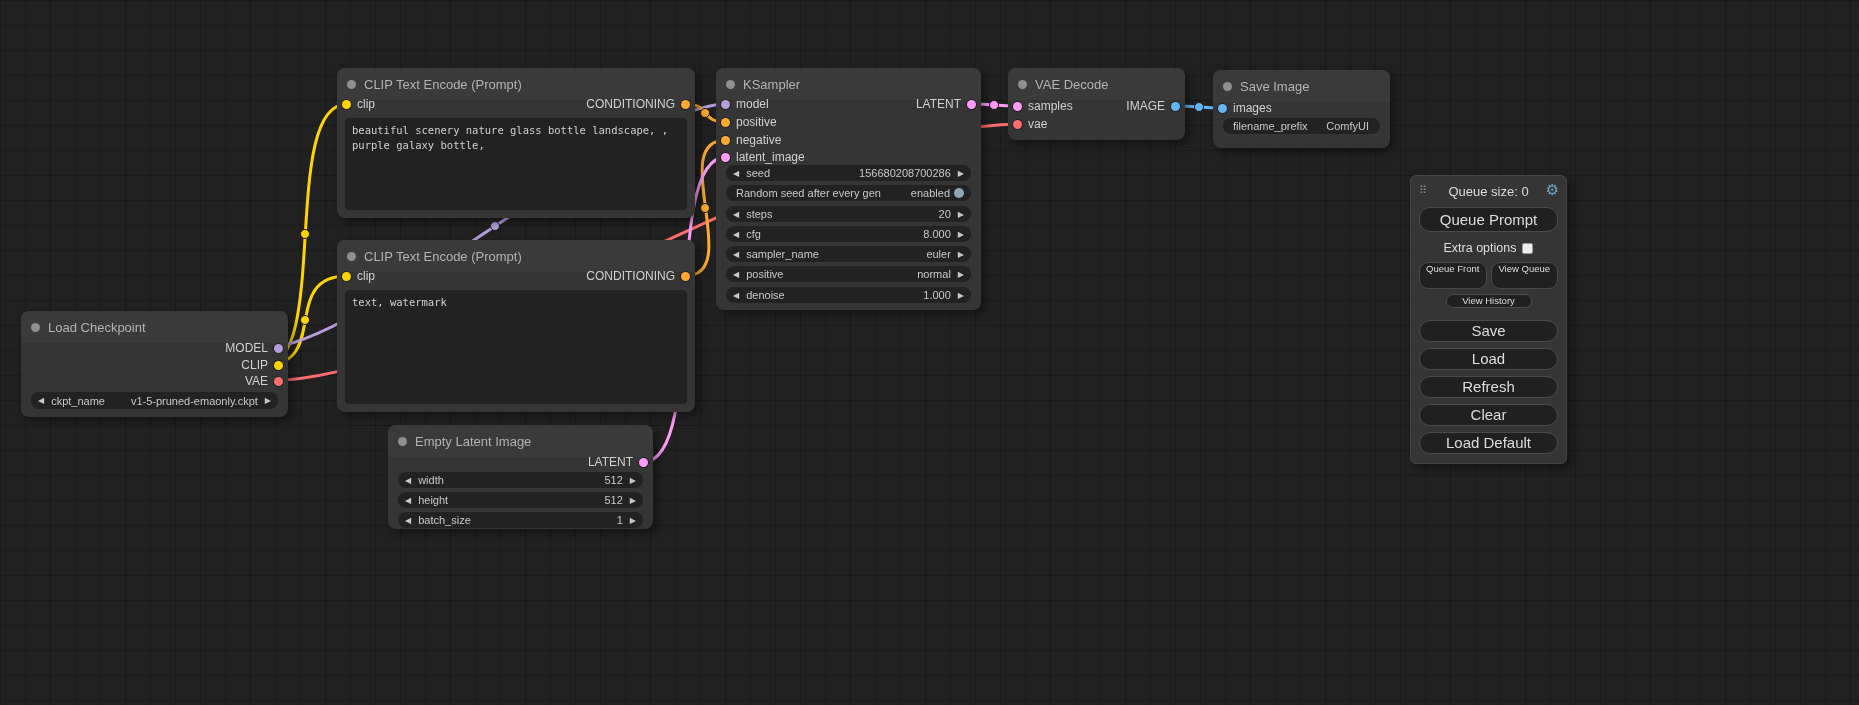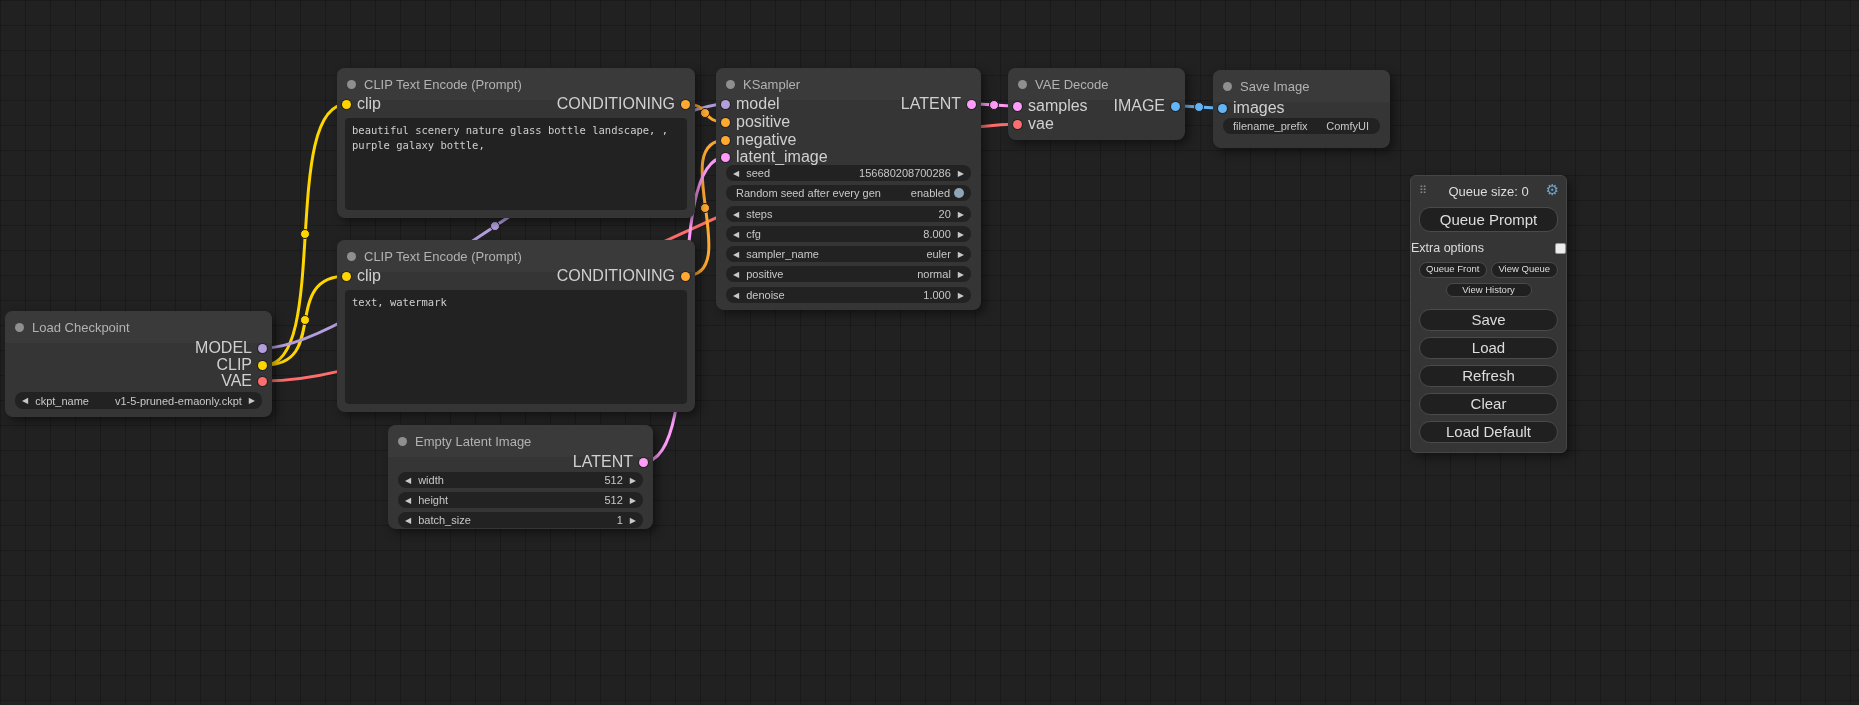--- a/index.html
+++ b/index.html
@@ -21,21 +21,21 @@
   .d-model{fill:var(--c-model)} .d-clip{fill:var(--c-clip)} .d-vae{fill:var(--c-vae)}
   .d-cond{fill:var(--c-conditioning)} .d-latent{fill:var(--c-latent)} .d-image{fill:var(--c-image)}
 
   .node{position:absolute;background:var(--c-node-bg);border-radius:8px;z-index:2;
     box-shadow:4px 4px 10px rgba(0,0,0,.45);font-size:12px;color:#c8c8c8}
   .node-title{height:26px;background:#3a3a3a;border-radius:8px 8px 0 0;
     padding:16px 10px;color:#b2b2b2;font-size:13px;display:flex;align-items:center;gap:8px}
   .title-dot{width:9px;height:9px;border-radius:50%;background:#8f8f8f;flex:none}
   .title-text{white-space:nowrap;overflow:hidden}
 
-  .slot{position:absolute;height:16px;line-height:16px;left:0;right:0;font-size:16px;color:#d0d0d0}
+  .slot{position:absolute;height:16px;line-height:16px;left:0;right:0;font-size:12px;color:#d0d0d0}
   .slot .dot{position:absolute;top:50%;width:9px;height:9px;margin-top:-4.5px;border-radius:50%;
     box-shadow:0 0 0 1px rgba(0,0,0,.35)}
   .slot.in .dot{left:5px}
   .slot.in .slot-label{margin-left:20px}
   .slot.out{text-align:right}
   .slot.out .dot{right:5px}
   .slot.out .slot-label{margin-right:20px}
 
   .widget{position:absolute;left:10px;right:10px;height:16px;background:var(--c-widget-bg);
     border-radius:8px;display:flex;align-items:center;padding:0 7px;font-size:11px;color:#c8c8c8}
@@ -53,25 +53,25 @@
   .qpanel{position:absolute;left:1410px;top:175px;width:157px;background:#353535;
     border:1px solid #454545;border-radius:6px;z-index:3;padding-bottom:9px;
     box-shadow:4px 4px 10px rgba(0,0,0,.45);color:#ddd}
   .qheader{position:relative;height:24px;display:flex;align-items:center;justify-content:center;
     font-size:13px;color:#ddd;padding-top:6px}
   .drag-handle{position:absolute;left:8px;top:8px;color:#8a8a8a;font-size:11px;cursor:move}
   .gear-icon{position:absolute;right:7px;top:5px;color:#6fa3c7;font-size:15px;cursor:pointer}
   .qbtn{display:block;background:#202020;border:1px solid #4a4a4a;border-radius:11px;
     color:#ddd;text-align:center;cursor:pointer;font-family:"Liberation Sans",sans-serif}
   .qp{margin:7px 8px 0;height:25px;line-height:23px;font-size:15px}
-  .extra{display:flex;align-items:center;justify-content:space-between;gap:6px;margin-top:9px;
+  .extra{display:flex;align-items:center;justify-content:center;gap:6px;margin-top:9px;
     font-size:12.5px;color:#ddd}
   .checkbox{width:11px;height:11px;background:#ededed;border:1px solid #9a9a9a;border-radius:2px;cursor:pointer}
   .qsmall-row{display:flex;gap:4px;margin:7px 8px 0}
-  .qsmall{flex:1;height:16px;line-height:12px;font-size:9.5px;border-radius:9px}
+  .qsmall{flex:1;height:27px;line-height:12px;font-size:9.5px;border-radius:9px}
   .qhist{width:86px;margin:5px auto 0;height:14px;line-height:12px;font-size:9.5px;border-radius:9px}
   .qbig{margin:6px 8px 0;height:22px;line-height:20px;font-size:15px}
 </style>
 </head>
 <body>
 
 <div class="canvas">
 
   <svg class="wires" width="1859" height="705">
     <path class="w-clip" d="M265,365 C330,365 280,104 347,104"></path>
@@ -87,21 +87,21 @@
     <circle class="d-clip" cx="305" cy="320" r="4.5" stroke="#1b1b1b"></circle>
     <circle class="d-model" cx="495" cy="226" r="4.5" stroke="#1b1b1b"></circle>
     <circle class="d-vae" cx="640" cy="252" r="4.5" stroke="#1b1b1b"></circle>
     <circle class="d-cond" cx="705" cy="113" r="4.5" stroke="#1b1b1b"></circle>
     <circle class="d-cond" cx="705" cy="208" r="4.5" stroke="#1b1b1b"></circle>
     <circle class="d-latent" cx="684" cy="309" r="4.5" stroke="#1b1b1b"></circle>
     <circle class="d-latent" cx="994" cy="105" r="4.5" stroke="#1b1b1b"></circle>
     <circle class="d-image" cx="1199" cy="107" r="4.5" stroke="#1b1b1b"></circle>
   </svg>
 
-  <div class="node" style="left:5px;top:311px;width:267px;height:106px">
+  <div class="node" style="left:21px;top:311px;width:267px;height:106px">
     <div class="node-title">
       <span class="title-dot"></span>
       <span class="title-text">Load Checkpoint</span>
     </div>
     <div class="slot out" style="top:29px">
       <span class="slot-label">MODEL</span>
       <span class="dot" style="background:var(--c-model)"></span>
     </div>
     <div class="slot out" style="top:46px">
       <span class="slot-label">CLIP</span>

